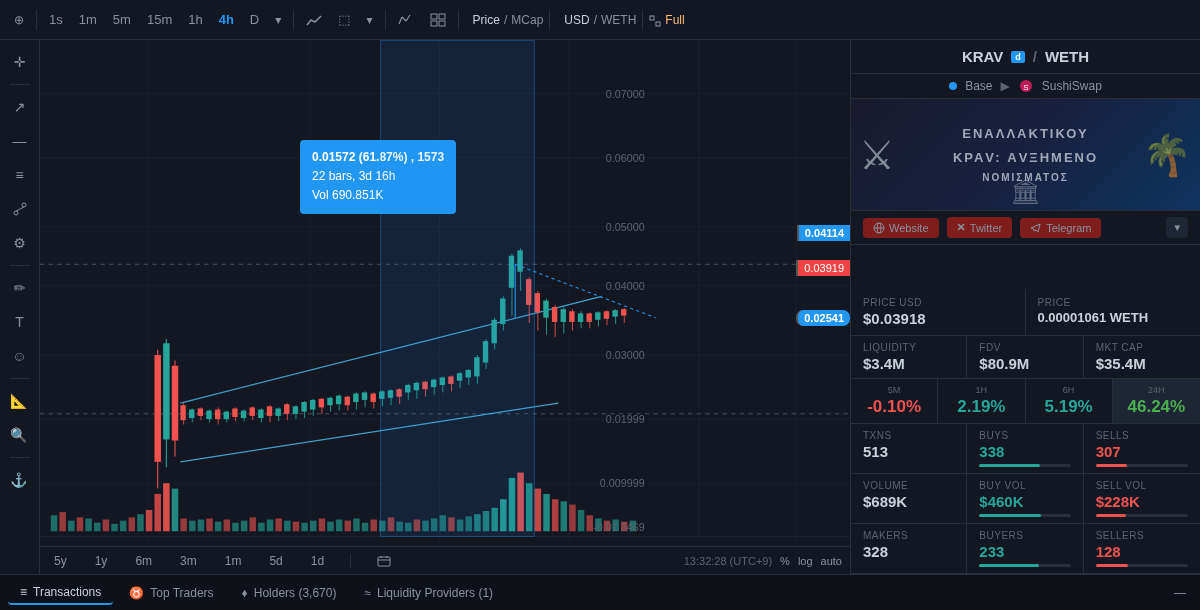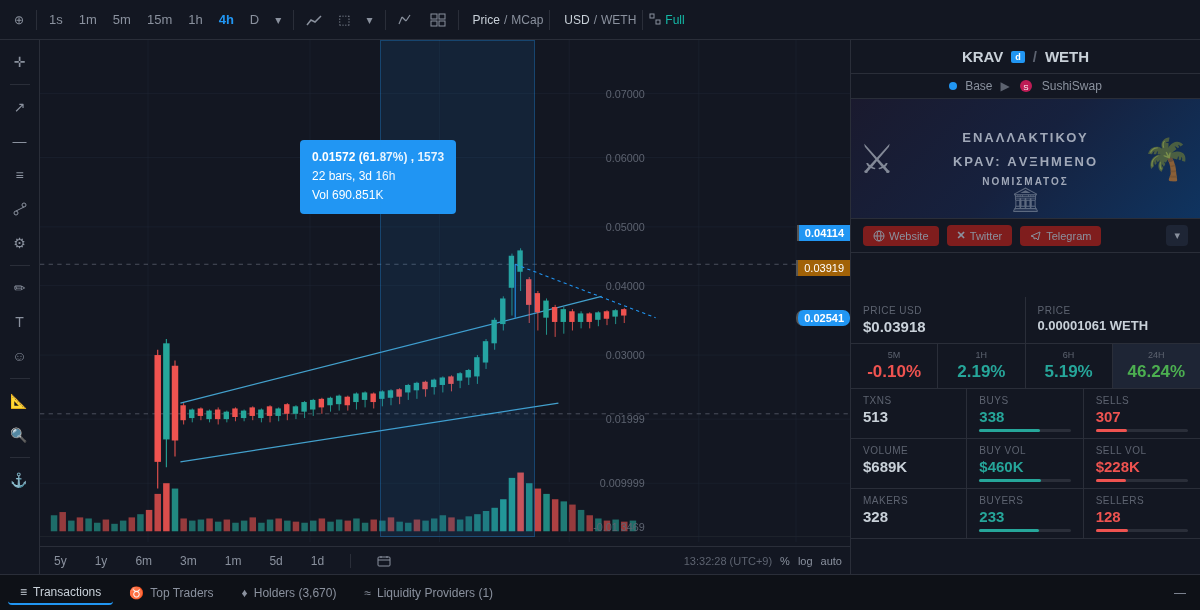--- a/index.html
+++ b/index.html
@@ -65,26 +65,26 @@
     .usd-weth-toggle {
       display: flex;
       align-items: flex-start;
       gap: 4px;
       font-size: 12px;
       color: #8a919e;
       margin-left: 8px;
     }
     .full-btn {
       font-size: 12px;
-      color: #14b8a6;
+      color: #fdba74;
       background: none;
       border: none;
       cursor: pointer;
       display: flex;
-      align-items: flex-start;
+      align-items: flex-end;
       gap: 4px;
     }
 
     
     .main-content {
       display: flex;
       flex: 1;
       overflow: hidden;
     }
 
@@ -156,21 +156,21 @@
       color: #c9d1d9;
       font-size: 11px;
       padding: 1px 4px;
       border-left: 2px solid #555;
     }
     .price-label-blue {
       background: #2196f3;
       color: white;
     }
     .price-label-green {
-      background: #a16207;
+      background: #ef4444;
       color: white;
     }
 
     
     .bottom-bar {
       display: flex;
       align-items: center;
       height: 32px;
       background: #131722;
       border-top: 1px solid #2a2e39;
@@ -879,20 +879,34 @@
       <div class="stats-cell">
         <div class="stats-label">PRICE USD</div>
         <div class="stats-value">$0.03918</div>
       </div>
       <div class="stats-cell">
         <div class="stats-label">PRICE</div>
         <div class="stats-value" style="font-size:13px;">0.00001061 WETH</div>
       </div>
     </div>
 
+    <div class="stats-3col">
+      <div class="stats-3cell">
+        <div class="stats-label">LIQUIDITY</div>
+        <div class="stats-value">$3.4M</div>
+      </div>
+      <div class="stats-3cell">
+        <div class="stats-label">FDV</div>
+        <div class="stats-value">$80.9M</div>
+      </div>
+      <div class="stats-3cell">
+        <div class="stats-label">MKT CAP</div>
+        <div class="stats-value">$35.4M</div>
+      </div>
+    </div>
 
     <div class="change-grid">
       <div class="change-cell">
         <div class="change-label">5M</div>
         <div class="change-value neg">-0.10%</div>
       </div>
       <div class="change-cell">
         <div class="change-label">1H</div>
         <div class="change-value pos">2.19%</div>
       </div>

